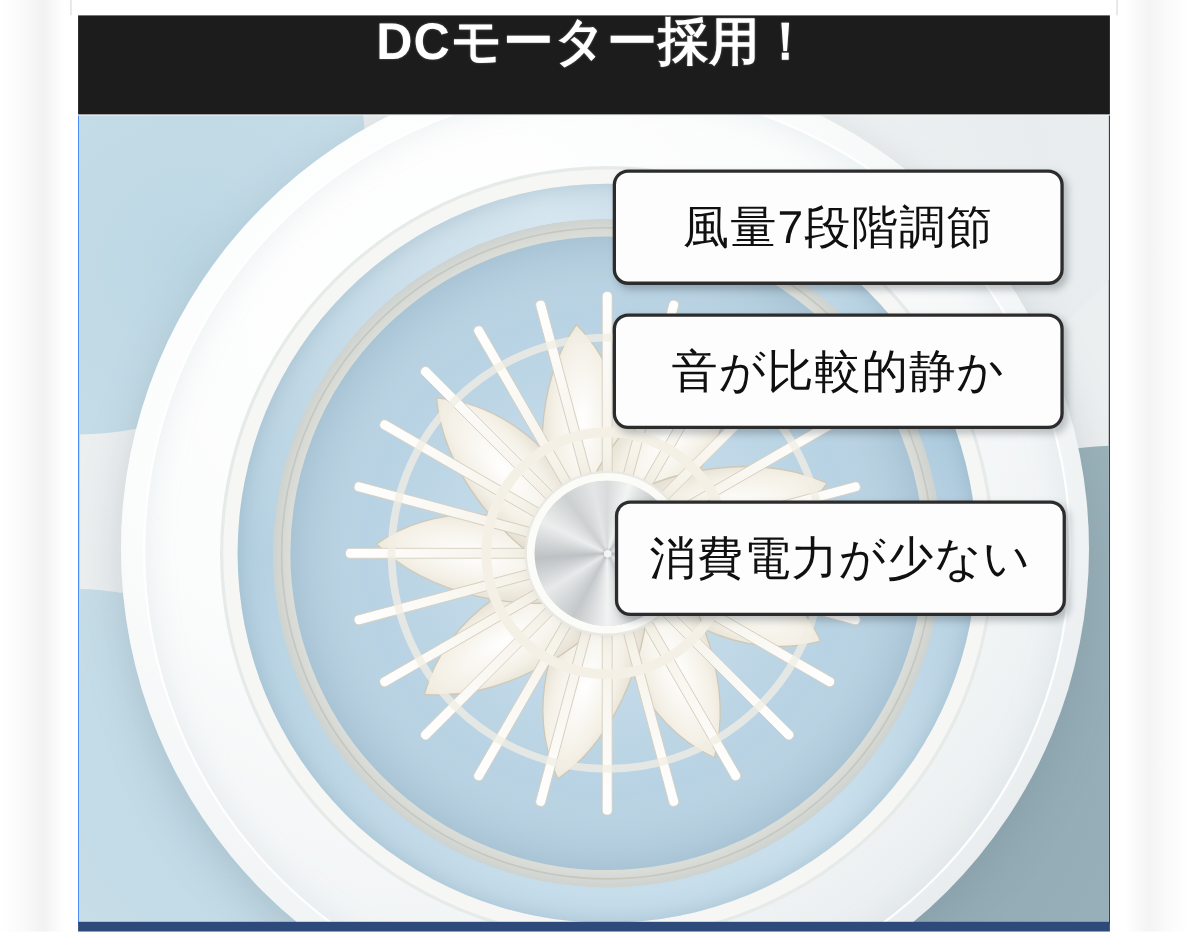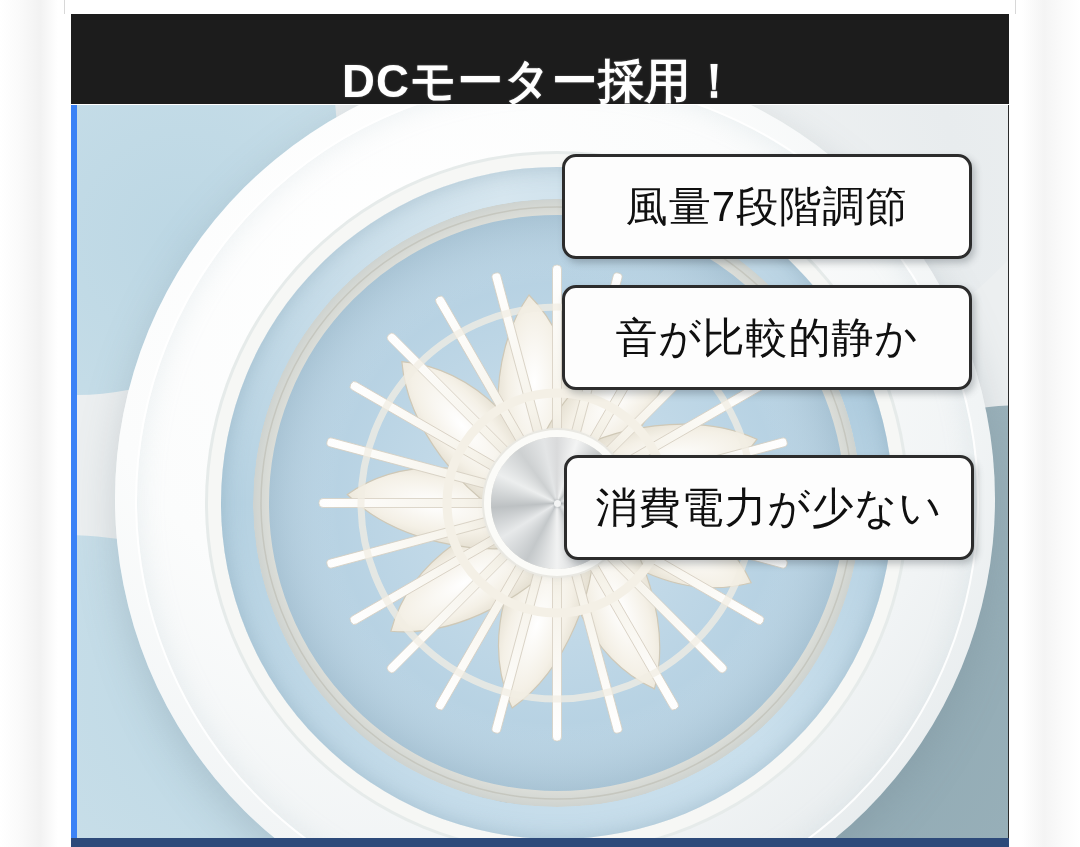--- a/index.html
+++ b/index.html
@@ -50,21 +50,21 @@
 
   
   #banner {
     position: absolute;
     left: 7px;
     top: 14px;
     width: 938px;
     height: 90px;
     background: #1c1c1c;
     display: flex;
-    align-items: flex-end;
+    align-items: flex-start;
     justify-content: center;
     overflow: hidden;
   }
   #banner-title {
     color: #ffffff;
     font-size: 47px;
     font-weight: bold;
     letter-spacing: 1px;
     line-height: 1;
     white-space: nowrap;
@@ -73,21 +73,21 @@
   }
 
   
   #photo {
     position: absolute;
     left: 7px;
     top: 105px;
     width: 938px;
     height: 735px;
     overflow: hidden;
-    border-left: 6px solid #3b82f6;
+    border-left: 1px solid #3b82f6;
     border-right: 1px solid #2b2b2b;
     box-sizing: border-box;
     background: #eceff0;
   }
   
   #photo-bottom-strip {
     position: absolute;
     left: 7px;
     top: 838px;
     width: 938px;

